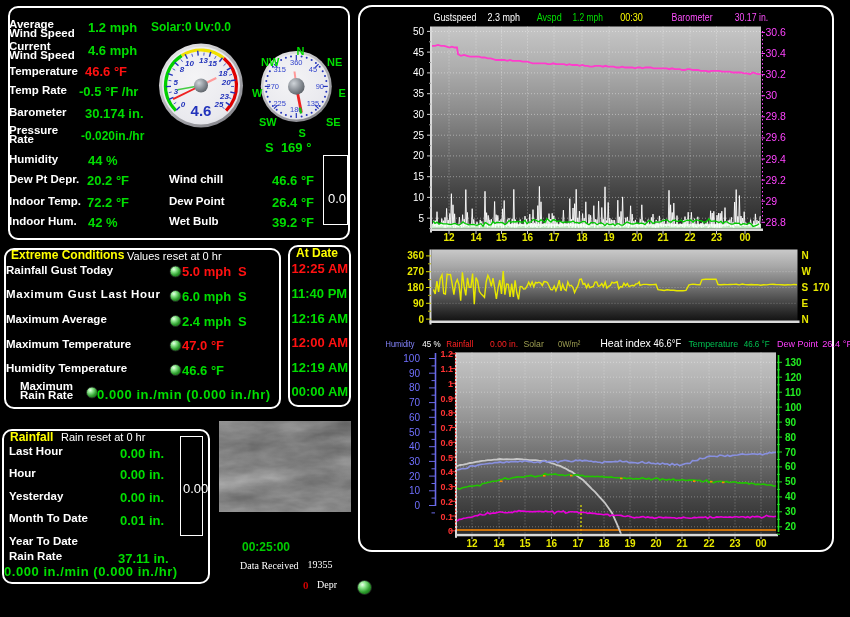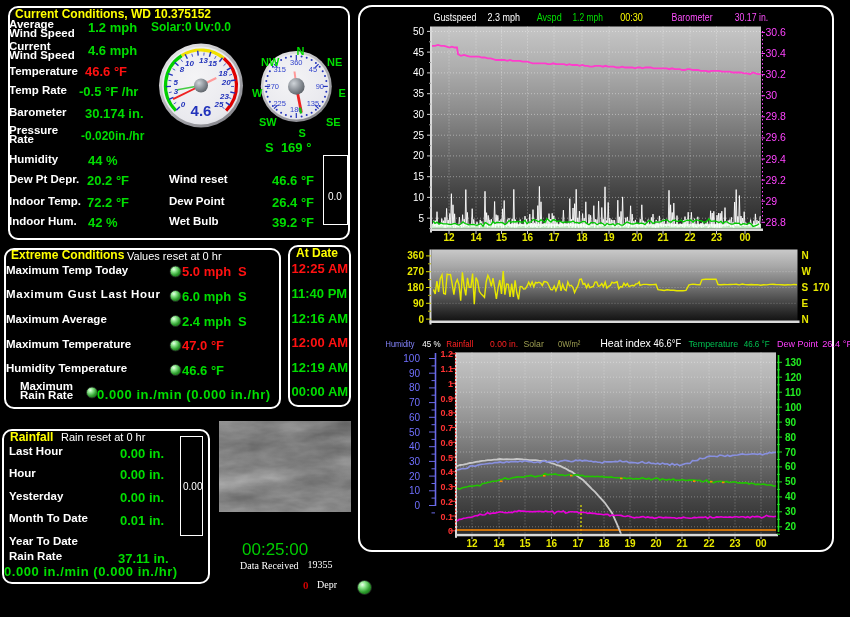--- a/index.html
+++ b/index.html
@@ -2,28 +2,28 @@
 <html><head><meta charset="utf-8"><style>
 * { margin:0; padding:0; box-sizing:border-box; }
 html,body { width:850px; height:617px; background:#000; overflow:hidden; }
 #root { position:absolute; top:0; left:0; width:850px; height:617px; background:#000;
   font-family:"Liberation Sans",sans-serif; }
 .panel { position:absolute; border:2px solid #fff; border-radius:10px; }
 .t { position:absolute; white-space:nowrap; line-height:1; }
 .y12 { font-size:12px; font-weight:bold; color:#ffff00; }
 .w12 { font-size:11.5px; font-weight:bold; color:#fff; line-height:9.6px; }
 .wn12 { font-size:11px; color:#fff; }
-.w11 { font-size:10px; color:#fff; }
+.w11 { font-size:13px; color:#fff; }
 .g13 { font-size:13px; font-weight:bold; color:#00dd00; }
 .g13sp { font-size:13px; font-weight:bold; color:#00dd00; letter-spacing:0.55px; }
 .w12sp { font-size:11.5px; font-weight:bold; color:#fff; line-height:9.6px; letter-spacing:0.7px; }
 .g12 { font-size:12px; font-weight:bold; color:#00dd00; }
 .r13 { font-size:13px; font-weight:bold; color:#ff1111; }
 .gc { font-size:11px; font-weight:bold; color:#00dd00; }
-.clock { font-size:17px; font-weight:normal; color:#00cc00; }
+.clock { font-size:12px; font-weight:bold; color:#00cc00; }
 .ser { font-size:10px; color:#fff; font-family:"Liberation Serif",serif; }
 .ser13 { font-size:10px; color:#fff; font-family:"Liberation Serif",serif; }
 .serr { font-size:11px; color:#cc0000; font-family:"Liberation Serif",serif; font-weight:bold; }
 .box { position:absolute; border:1.5px solid #fff; background:#000; }
 #ov { position:absolute; top:0; left:0; }
 #ov text { font-family:"Liberation Sans",sans-serif; }
 .ax { font-size:10px; }
 .w10 { fill:#ffffff; }
 .m10 { fill:#ff44ff; font-size:10.5px; }
 .y10b { fill:#e8e800; font-weight:bold; }
@@ -523,21 +523,20 @@
       </filter>
       <rect x="219" y="421" width="132" height="91" filter="url(#cloudf)" opacity="0.75"></rect>
       <circle cx="175.5" cy="271.5" r="5.5" fill="url(#led)" stroke="#222" stroke-width="0.8"></circle>
       <circle cx="175.5" cy="296" r="5.5" fill="url(#led)" stroke="#222" stroke-width="0.8"></circle>
       <circle cx="175.5" cy="321" r="5.5" fill="url(#led)" stroke="#222" stroke-width="0.8"></circle>
       <circle cx="175.5" cy="345.5" r="5.5" fill="url(#led)" stroke="#222" stroke-width="0.8"></circle>
       <circle cx="175.5" cy="370" r="5.5" fill="url(#led)" stroke="#222" stroke-width="0.8"></circle>
       <circle cx="92" cy="392.5" r="5.5" fill="url(#led)" stroke="#222" stroke-width="0.8"></circle>
       <circle cx="364.5" cy="587.5" r="7" fill="url(#led)" stroke="#222" stroke-width="0.8"></circle>
     </svg>
-<div class="t y12" style="left:15px;top:8px">Current Conditions, WD 10.375152</div>
     <div class="t w12" style="left:9px;top:19.5px">Average<br>Wind Speed</div>
     <div class="t g13" style="left:88px;top:21px">1.2 mph</div>
     <div class="t g12" style="left:151px;top:21px">Solar:0 Uv:0.0</div>
     <div class="t w12" style="left:9px;top:41.5px">Current<br>Wind Speed</div>
     <div class="t g13" style="left:88px;top:44px">4.6 mph</div>
     <div class="t w12" style="left:9px;top:66.5px">Temperature</div>
     <div class="t r13" style="left:85px;top:65px">46.6 °F</div>
     <div class="t w12" style="left:9px;top:86px">Temp Rate</div>
     <div class="t g13" style="left:79px;top:85px">-0.5 °F /hr</div>
     <div class="t w12" style="left:9px;top:108px">Barometer</div>
@@ -545,40 +544,40 @@
     <div class="t w12" style="left:9px;top:125.5px">Pressure<br>Rate</div>
     <div class="t g12" style="left:81px;top:129.5px">-0.020in./hr</div>
     <div class="t w12" style="left:9px;top:154.5px">Humidity</div>
     <div class="t g13" style="left:88px;top:153.5px">44 %</div>
     <div class="t w12" style="left:9px;top:174.5px">Dew Pt Depr.</div>
     <div class="t g13" style="left:87px;top:173.5px">20.2 °F</div>
     <div class="t w12" style="left:9px;top:196.5px">Indoor Temp.</div>
     <div class="t g13" style="left:87px;top:195.5px">72.2 °F</div>
     <div class="t w12" style="left:9px;top:216.5px">Indoor Hum.</div>
     <div class="t g13" style="left:88px;top:215.5px">42 %</div>
-    <div class="t w12" style="left:169px;top:174.5px">Wind reset</div>
+    <div class="t w12" style="left:169px;top:174.5px">Wind chill</div>
     <div class="t g13" style="left:272px;top:173.5px">46.6 °F</div>
     <div class="t w12" style="left:169px;top:196.5px">Dew Point</div>
     <div class="t g13" style="left:272px;top:195.5px">26.4 °F</div>
     <div class="t w12" style="left:169px;top:216.5px">Wet Bulb</div>
     <div class="t g13" style="left:272px;top:215.5px">39.2 °F</div>
     <div class="t gc" style="left:296.5px;top:46px">N</div>
     <div class="t gc" style="left:327px;top:57px">NE</div>
     <div class="t gc" style="left:338.5px;top:87.5px">E</div>
     <div class="t gc" style="left:326px;top:116.5px">SE</div>
     <div class="t gc" style="left:298.5px;top:128px">S</div>
     <div class="t gc" style="left:259px;top:116.5px">SW</div>
     <div class="t gc" style="left:252px;top:87.5px">W</div>
     <div class="t gc" style="left:261px;top:57px">NW</div>
     <div class="t g13" style="left:265px;top:140.5px">S&nbsp; 169 °</div>
     <div class="box" style="left:323px;top:155px;width:25px;height:70px"></div>
     <div class="t w11" style="left:328px;top:192px">0.0</div>
     <div class="t y12" style="left:11px;top:249px">Extreme Conditions</div>
     <div class="t wn12" style="left:127px;top:250.5px">Values reset at 0 hr</div>
-    <div class="t w12" style="left:6px;top:265.5px">Maximum Temp Today</div>
+    <div class="t w12" style="left:6px;top:265.5px">Rainfall Gust Today</div>
     <div class="t r13" style="left:182px;top:265.0px">5.0 mph</div>
     <div class="t r13" style="left:238px;top:265.0px">S</div>
     <div class="t w12sp" style="left:6px;top:290px">Maximum Gust Last Hour</div>
     <div class="t g13" style="left:182px;top:289.5px">6.0 mph</div>
     <div class="t g13" style="left:238px;top:289.5px">S</div>
     <div class="t w12" style="left:6px;top:315px">Maximum Average</div>
     <div class="t g13" style="left:182px;top:314.5px">2.4 mph</div>
     <div class="t g13" style="left:238px;top:314.5px">S</div>
     <div class="t w12" style="left:6px;top:339.5px">Maximum Temperature</div>
     <div class="t r13" style="left:182px;top:339.0px">47.0 °F</div>

